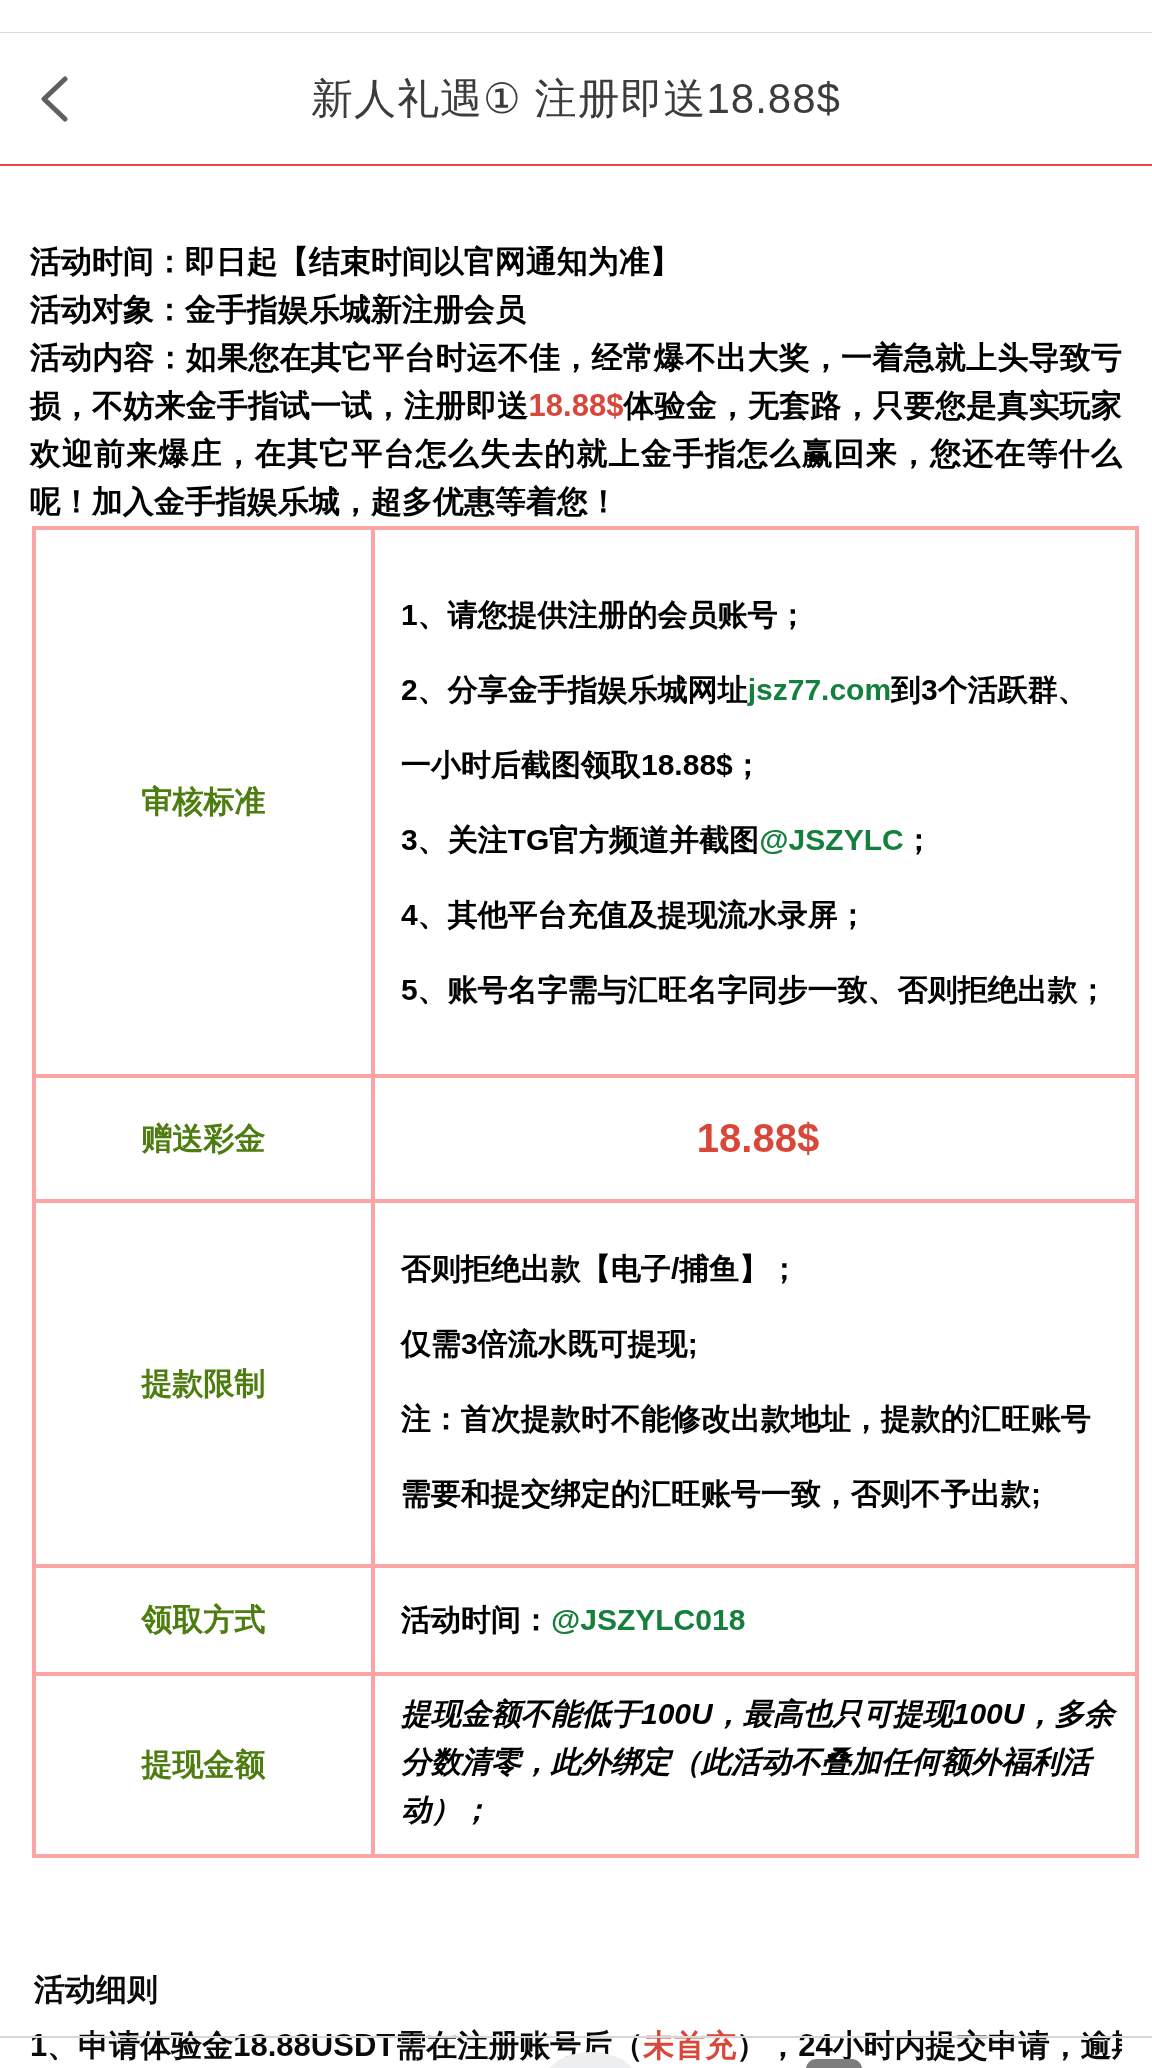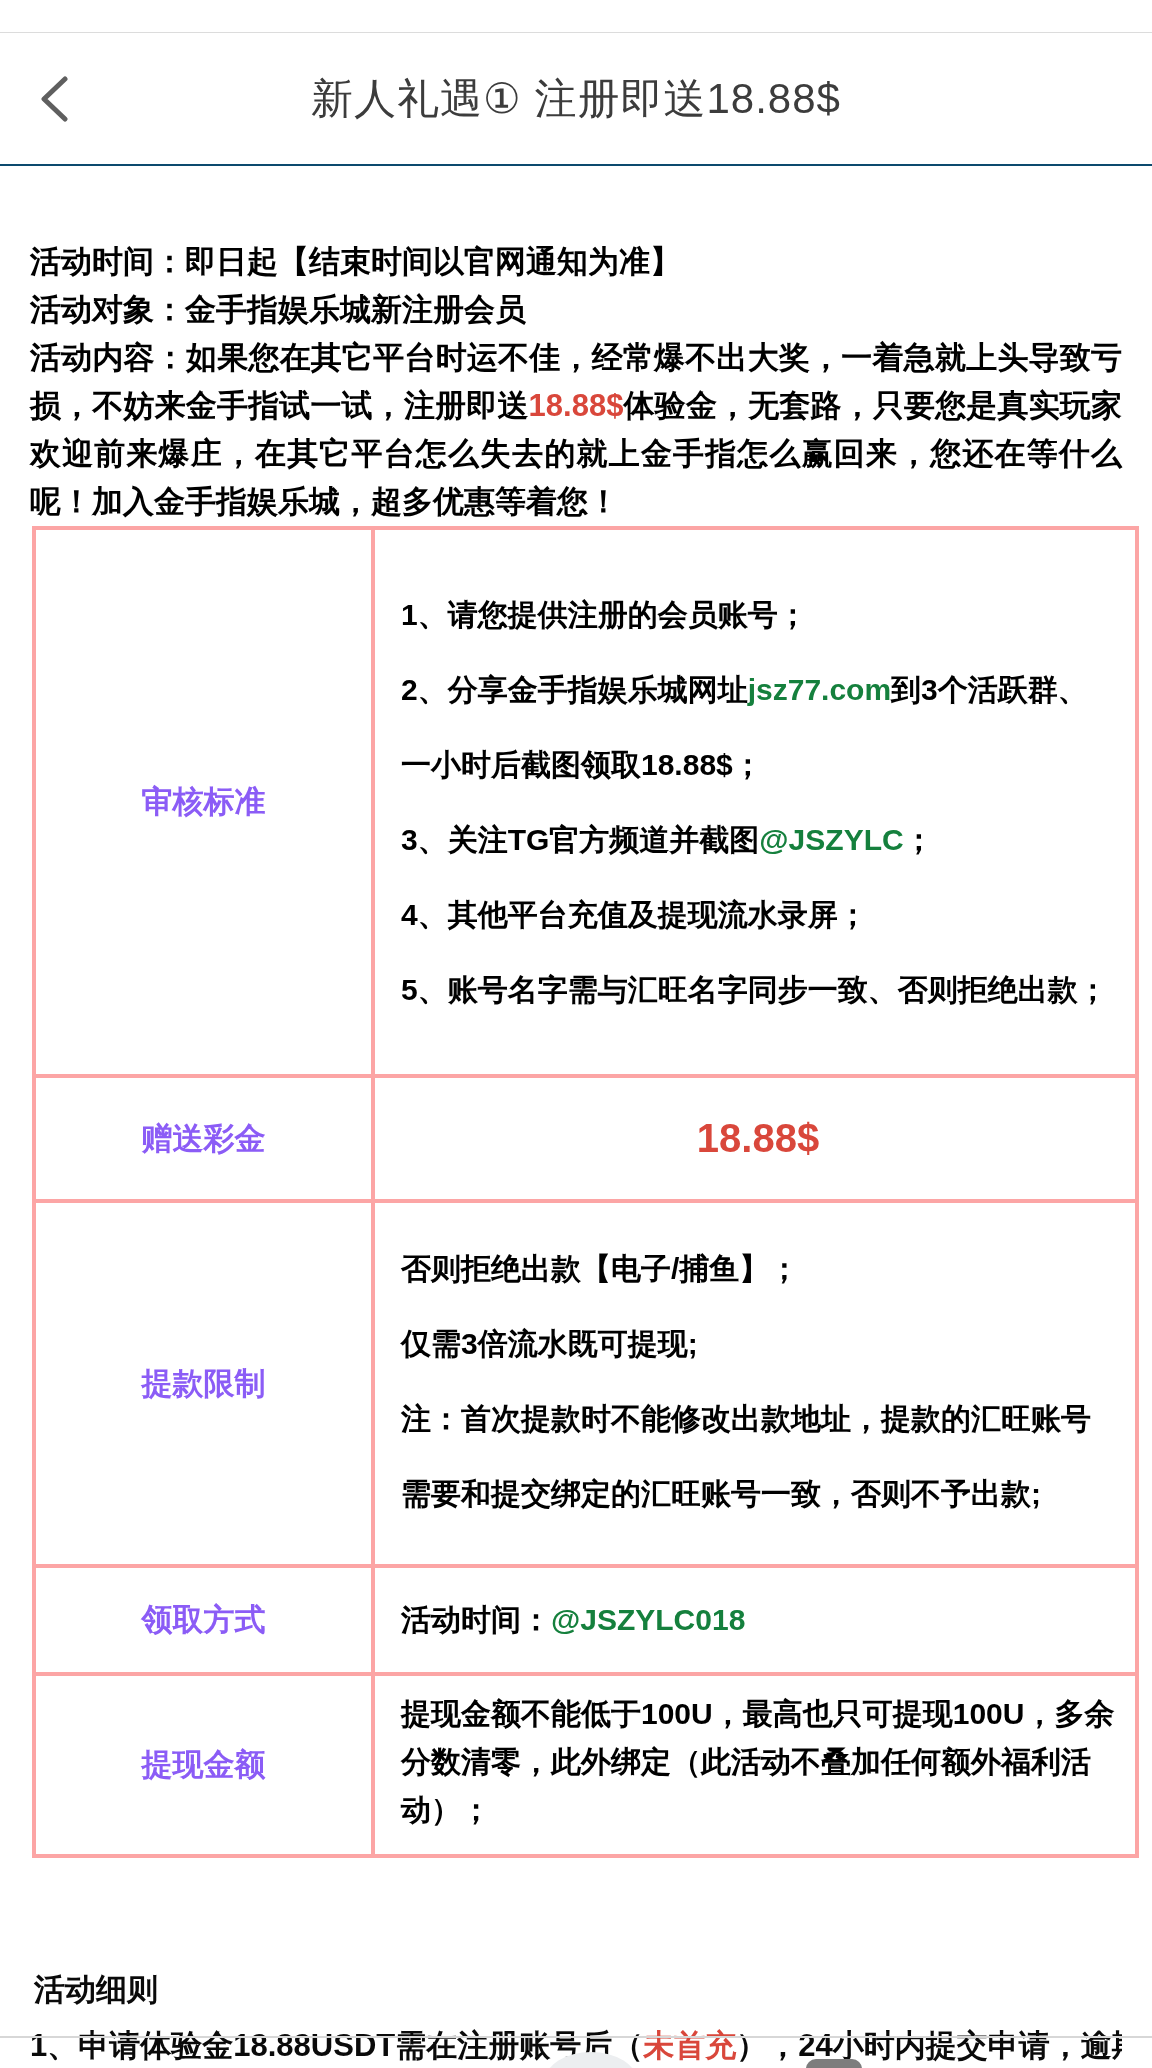--- a/index.html
+++ b/index.html
@@ -7,21 +7,21 @@
     width:1152px;height:2068px;position:relative;overflow:hidden;
     background:#ffffff;
     font-family:"Liberation Sans","DejaVu Sans",sans-serif;
     color:#0a0a0a;
   }
   
   .status-strip{height:32px;border-bottom:1px solid #dcdcdc;background:#fff;}
   
   .header{
     position:relative;height:131px;background:#fff;
-    border-bottom:2px solid #0c4a6e;
+    border-bottom:2px solid #ef4444;
     display:flex;align-items:center;justify-content:center;
   }
   .back-btn{
     position:absolute;left:30px;top:50%;transform:translateY(-50%);
     width:48px;height:48px;display:flex;align-items:center;justify-content:center;
     cursor:pointer;background:none;border:none;padding:0;
   }
   .page-title{
     font-size:42px;font-weight:400;color:#3c3c3c;letter-spacing:1px;
     white-space:nowrap;
@@ -36,38 +36,38 @@
   .red{color:#d9473b;}
   .link-red{color:#15803d;}
   
   table.promo{
     border-collapse:collapse;table-layout:fixed;
     width:1107px;margin-left:2px;margin-top:0px;
   }
   table.promo td{border:4px solid #fca5a5;}
   td.label-cell{
     width:333px;text-align:center;vertical-align:middle;
-    font-size:31px;font-weight:700;color:#8b5cf6;
+    font-size:31px;font-weight:700;color:#4d7c0f;
   }
   td.body-cell{
     vertical-align:middle;padding:20px 20px 20px 26px;
     font-size:30px;font-weight:700;color:#000;
   }
   .row-review{height:548px;}
   .row-bonus{height:125px;}
   .row-limit{height:365px;}
   .row-claim{height:108px;}
   .row-amount{height:163px;}
   .row-review td.body-cell p,
   .row-limit td.body-cell p{margin:0;line-height:75px;}
   .row-limit td.body-cell{vertical-align:top;padding-top:28px;}
   .bonus-amount{
     display:block;text-align:center;font-size:40px;font-weight:700;color:#d9473b;
   }
-  .row-amount td.body-cell{vertical-align:top;padding-top:14px;}
+  .row-amount td.body-cell{vertical-align:top;padding-top:14px;font-style:italic;}
   .row-amount td.body-cell p{margin:0;line-height:48px;}
   
   .rules{margin-top:108px;}
   .rules-title{margin:4px;font-size:31px;font-weight:700;line-height:48px;}
   .rules-item{
     margin:8px 0 0 0;font-size:31px;font-weight:700;line-height:48px;
     white-space:nowrap;overflow:hidden;
   }
   
   .bottom-divider{

